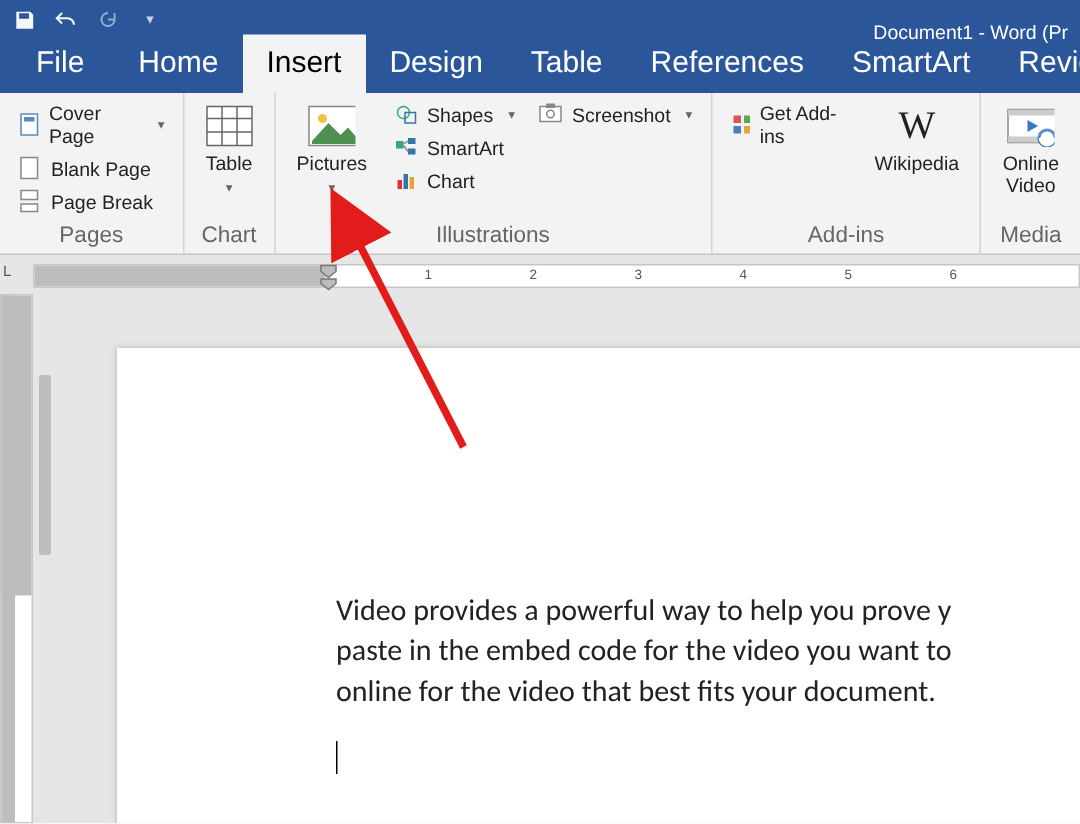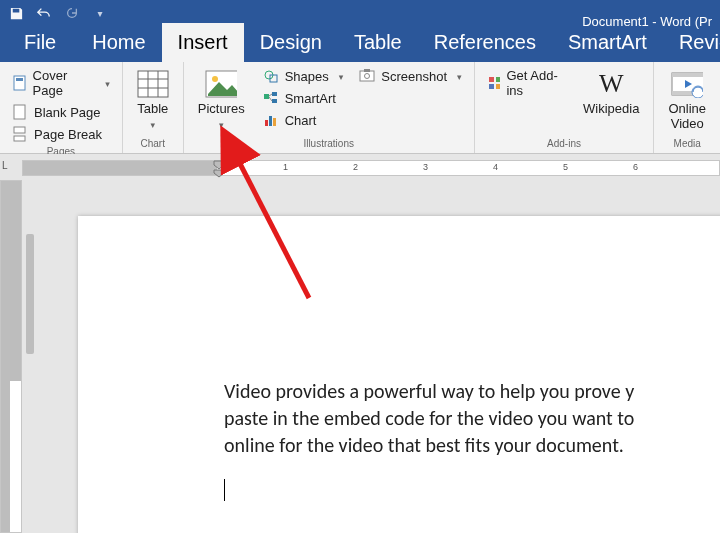--- a/index.html
+++ b/index.html
@@ -5,24 +5,24 @@
   * { box-sizing: border-box; margin: 0; padding: 0; }
   body { font-family: "Segoe UI", Arial, sans-serif; font-size: 13px; background: #fff; width: 720px; height: 549px; overflow: hidden; position: relative; }
   .titlebar { background: #2b579a; color: #fff; height: 26px; display: flex; align-items: center; padding: 0 6px; justify-content: space-between; }
   .qat { display: flex; align-items: center; gap: 8px; }
   .qat-icon { width: 20px; height: 20px; display: flex; align-items: center; justify-content: center; opacity: 0.95; }
   .title { font-size: 13px; color: #fff; padding-right: 2px; margin-top: 16px; }
   .tabs { background: #2b579a; height: 36px; display: flex; align-items: flex-end; padding: 0 4px; }
   .tab { color: #fff; padding: 8px 16px 8px; font-size: 20px; cursor: pointer; }
   .tab.active { background: #f3f3f3; color: #000000; }
   .tab.file { padding-left: 20px; padding-right: 20px; }
-  .ribbon { background: #f3f3f3; height: 92px; border-bottom: 1px solid #c6c6c6; display: flex; }
+  .ribbon { background: #f3f3f3; height: 108px; border-bottom: 1px solid #c6c6c6; display: flex; }
   .group { display: flex; flex-direction: column; border-right: 1px solid #d4d4d4; padding: 4px 8px 2px; }
   .group-body { flex: 1; display: flex; gap: 8px; align-items: flex-start; }
-  .group-label { text-align: center; color: #666; font-size: 10px; padding: 2px 0; }
+  .group-label { text-align: center; color: #666; font-size: 15px; padding: 2px 0; }
   .btn { display: flex; align-items: center; gap: 6px; padding: 2px 4px; cursor: pointer; font-size: 13px; color: #222; }
   .btn small.caret::after { content: "▾"; font-size: 9px; color: #666; margin-left: 4px; }
   .vstack { display: flex; flex-direction: column; gap: 2px; }
   .bigbtn { display: flex; flex-direction: column; align-items: center; justify-content: flex-start; padding: 2px 6px; cursor:pointer; font-size: 13px; color:#222; gap:2px; }
   .bigbtn .ic { width: 32px; height: 32px; display:flex; align-items:center; justify-content:center; }
   .bigbtn .lbl { text-align:center; line-height:1.15; }
   .ruler-area { background: #e6e6e6; padding: 6px 0 0 22px; height: 26px; position: relative; }
   .hruler { background: #fff; height: 16px; border: 1px solid #c6c6c6; margin-right: 0; position: relative; font-size: 9px; color: #555; }
   .hruler .num { position:absolute; top:1px; }
   .doc-area { background: #e6e6e6; position: relative; height: 353px; display:flex; }

